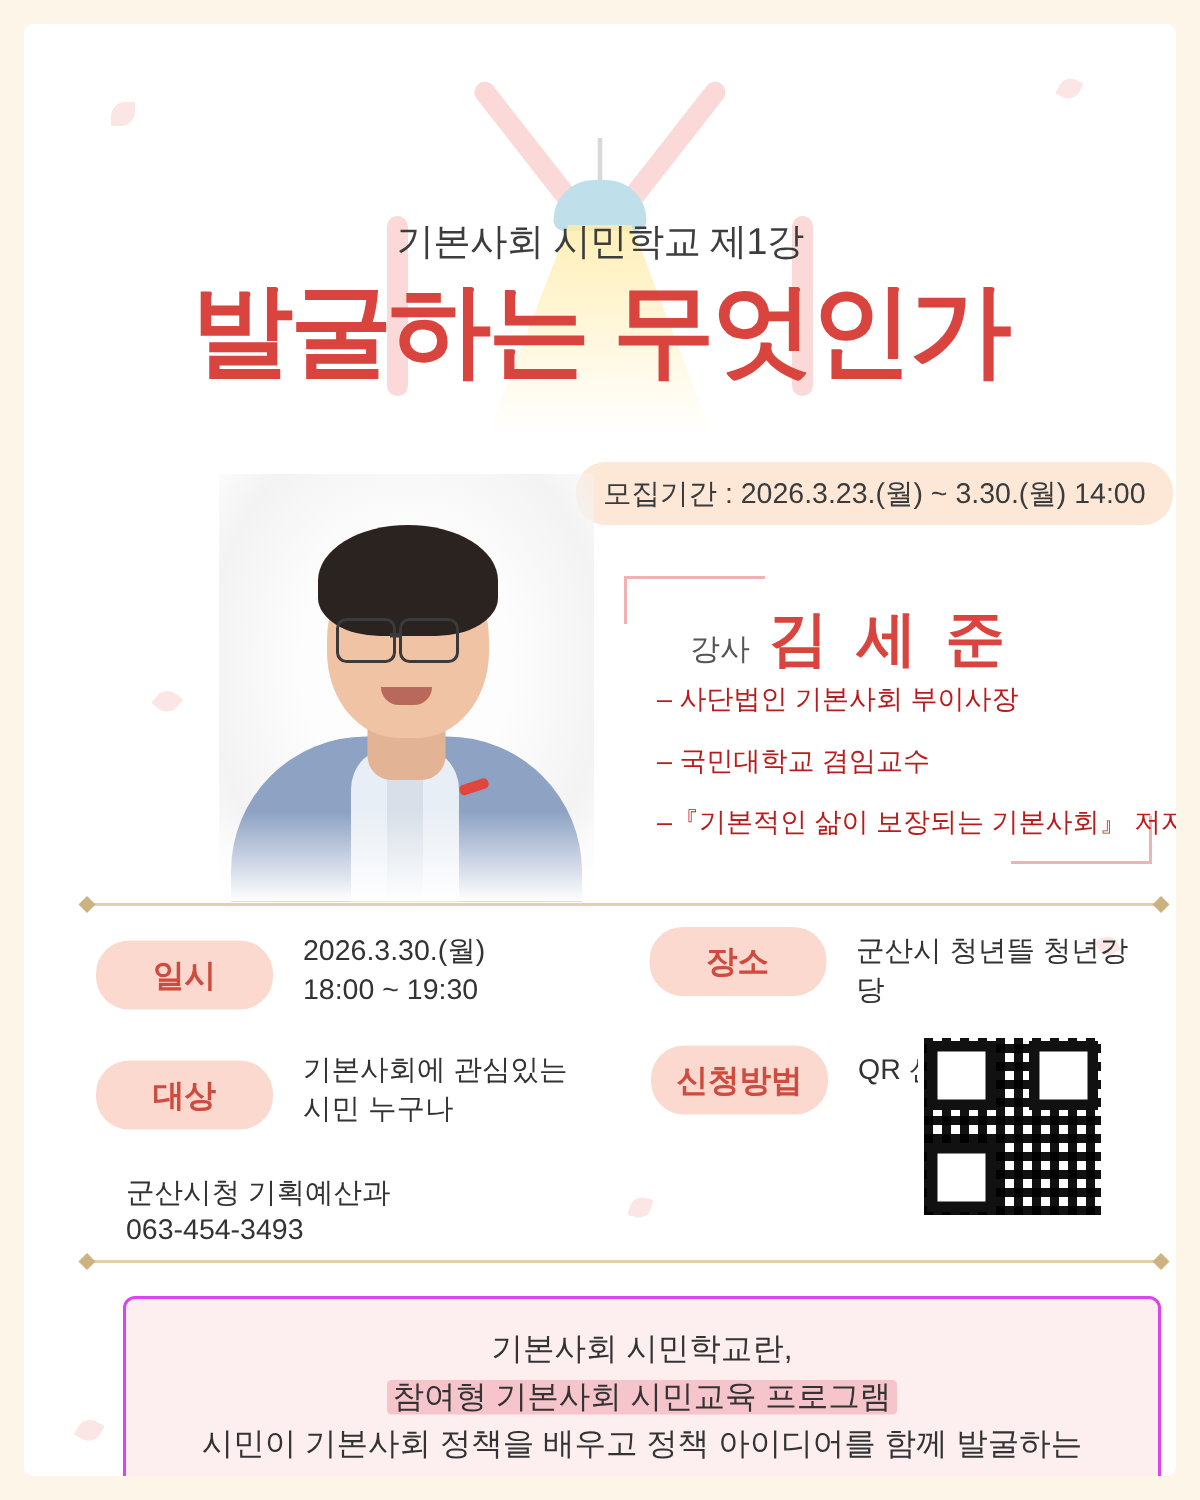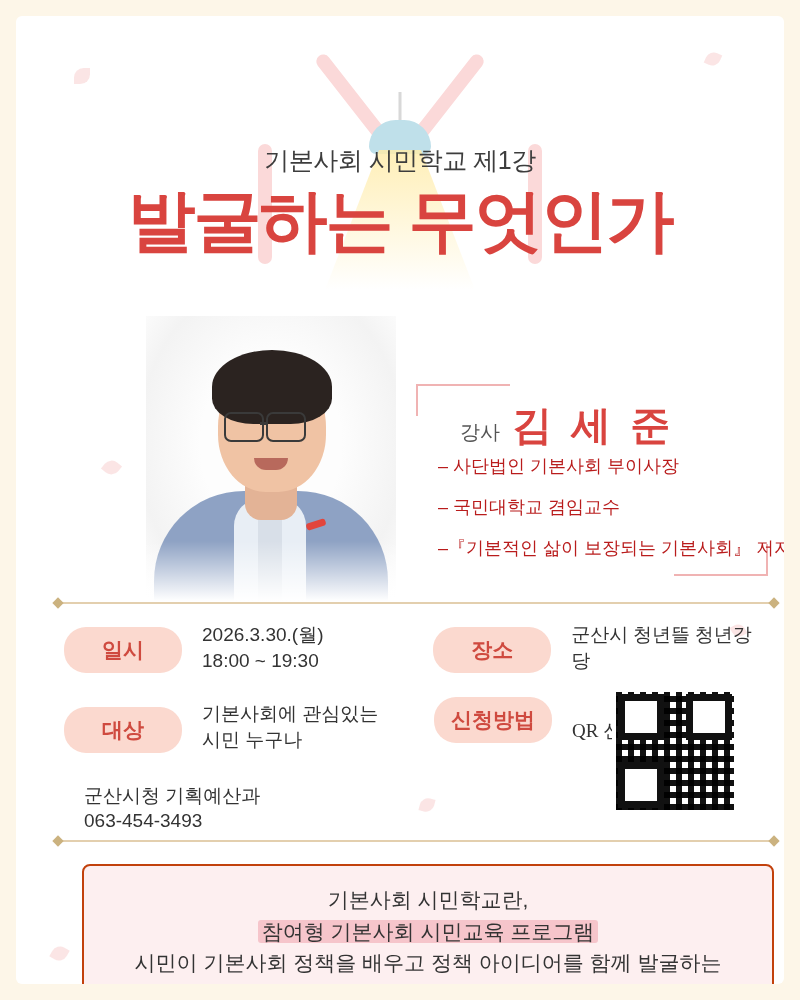--- a/index.html
+++ b/index.html
@@ -339,21 +339,21 @@
   }
   .info-val {
     margin-left: 20px;
     font-size: 19px;
     color: #333;
     line-height: 1.35;
     padding-top: 4px;
     white-space: pre-line;
   }
   .col-l { width: 370px; display: flex; align-items: flex-end; }
-  .col-r { display: flex; align-items: flex-end; font-family: Liberation Serif, serif; }
+  .col-r { display: flex; align-items: flex-start; }
 
   
   .qr {
     position: absolute;
     right: 46px;
     top: 672px;
     width: 118px;
     height: 118px;
     background:
       repeating-linear-gradient(90deg, #111 0 6px, #fff 6px 12px),
@@ -371,21 +371,21 @@
   .qr .eye.tr { right: 2px; top: 2px; }
   .qr .eye.bl { left: 2px; bottom: 2px; }
 
   
   .note {
     position: absolute;
     left: 66px;
     top: 848px;
     width: 668px;
     padding: 18px 10px 20px;
-    border: 2px solid #c2410c;
+    border: 2px solid #d946ef;
     border-radius: 8px;
     background: #fdeff0;
     text-align: center;
     font-size: 21px;
     color: #333;
     line-height: 1.5;
   }
   .note .hl {
     background: #f6c5cb;
     padding: 0 4px;
@@ -412,20 +412,21 @@
       <div class="wall-l"></div>
       <div class="wall-r"></div>
       <div class="lamp-cord"></div>
       <div class="lamp-shade"></div>
       <div class="lamp-glow"></div>
     </div>
 
     <div class="kicker">기본사회 시민학교 제1강</div>
     <div class="title">발굴하는 무엇인가</div>
 
+    <div class="period">모집기간 : 2026.3.23.(월) ~ 3.30.(월) 14:00</div>
 
     <div class="photo-wrap">
       <div class="photo">
         <div class="ph-bg"></div>
         <div class="ph-jacket"></div>
         <div class="ph-shirt"></div>
         <div class="ph-tie"></div>
         <div class="ph-neck"></div>
         <div class="ph-head"></div>
         <div class="ph-hair"></div>

